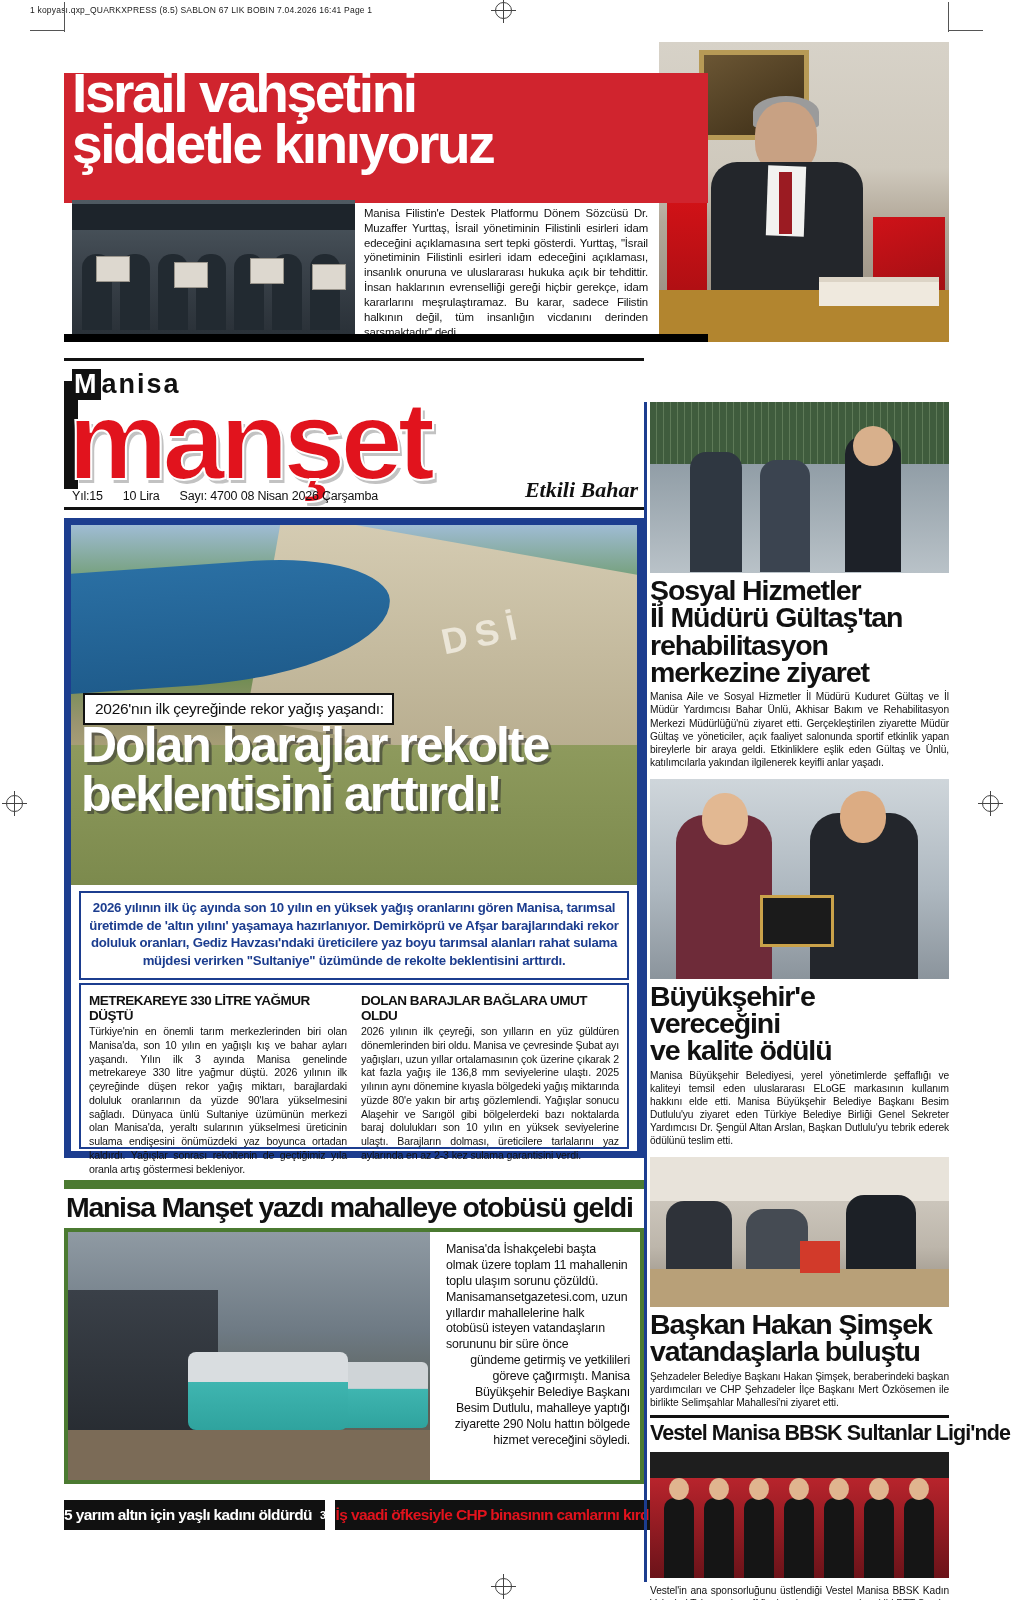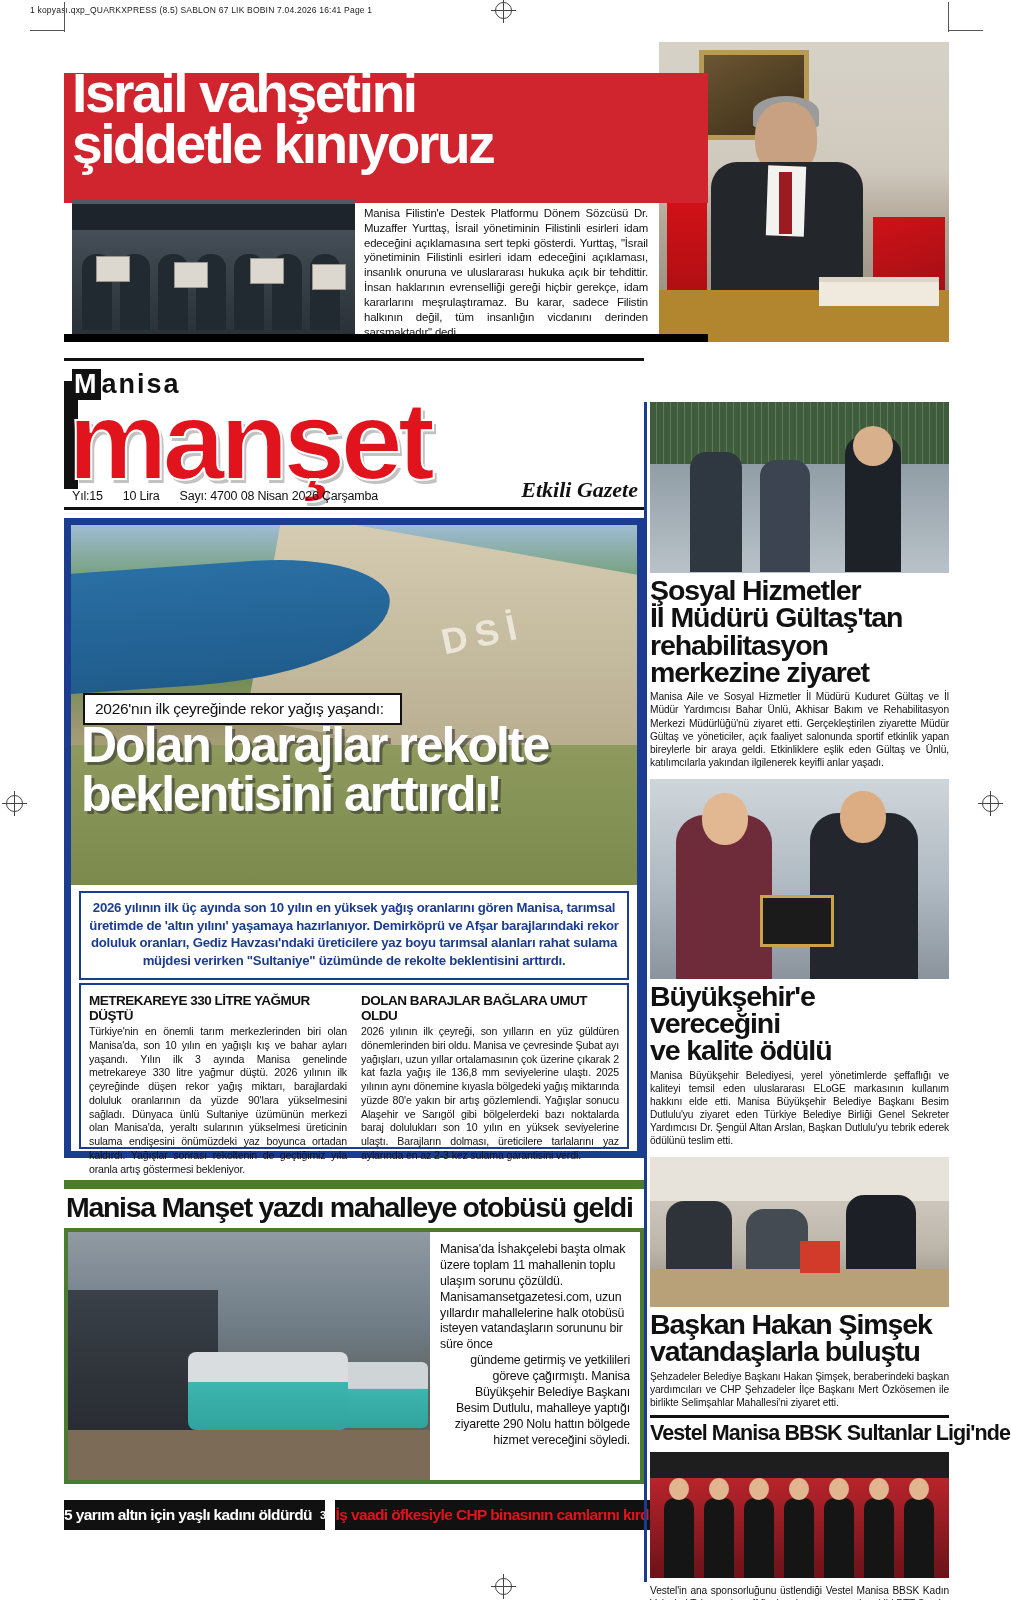--- a/index.html
+++ b/index.html
@@ -245,21 +245,21 @@
     background: linear-gradient(180deg,#8e9a5d,#7c8a4d);
   }
   .ms-photo .hill {
     position: absolute; left: 0; top: 0; width: 566px; height: 50px;
     background: linear-gradient(180deg,#9fbcd4,#77a17f);
   }
 
   .ms-kicker {
     position: absolute; left: 12px; top: 168px;
     background: #fff; border: 2px solid #111;
-    padding: 5px 16px 5px 10px;
+    padding: 5px 8px 5px 10px;
     font-size: 15.5px; color: #111; letter-spacing: -.3px;
     z-index: 5;
   }
   .ms-title {
     position: absolute; left: 10px; top: 196px;
     width: 560px;
     z-index: 6;
     color: #fff;
     font-weight: bold;
     font-size: 50px;
@@ -336,21 +336,21 @@
   .bus-photo .crowd {
     position: absolute; left: 0; top: 58px; width: 150px; height: 190px;
     background: linear-gradient(180deg,#3a4048,#22262b);
   }
   .bus-photo .road {
     position: absolute; left: 0; bottom: 0; width: 362px; height: 50px;
     background: #7b6b57;
   }
   .bus-text {
     position: absolute; right: 4px; top: 4px; width: 206px; height: 240px;
-    padding: 6px 6px 0 10px;
+    padding: 6px 6px 0 16px;
     font-size: 12.4px; line-height: 1.28; color: #111;
     letter-spacing: -.2px;
   }
   .bus-text .wrapped { text-align: right; }
 
   
   .teaser-row {
     position: absolute; left: 64px; top: 1500px;
     width: 580px; height: 30px;
     display: flex; gap: 10px; justify-content: space-between;
@@ -503,21 +503,21 @@
     <div class="mh-blackbar"></div>
     <div class="mh-manisa">
       <span class="boxm">M</span><span>anisa</span>
     </div>
     <div class="mh-manset">manşet</div>
     <div class="mh-info">
       <span>Yıl:15</span>
       <span>10 Lira</span>
       <span>Sayı: 4700  08 Nisan 2026 Çarşamba</span>
     </div>
-    <div class="mh-slogan">Etkili Gazete</div>
+    <div class="mh-slogan">Etkili Bahar</div>
   </div>
 
   <div class="main-story">
     <div class="ms-photo ph">
       <div class="hill"></div>
       <div class="dam"></div>
       <div class="lake"></div>
       <div class="field"></div>
       <div class="dsi">DSİ</div>
     </div>

